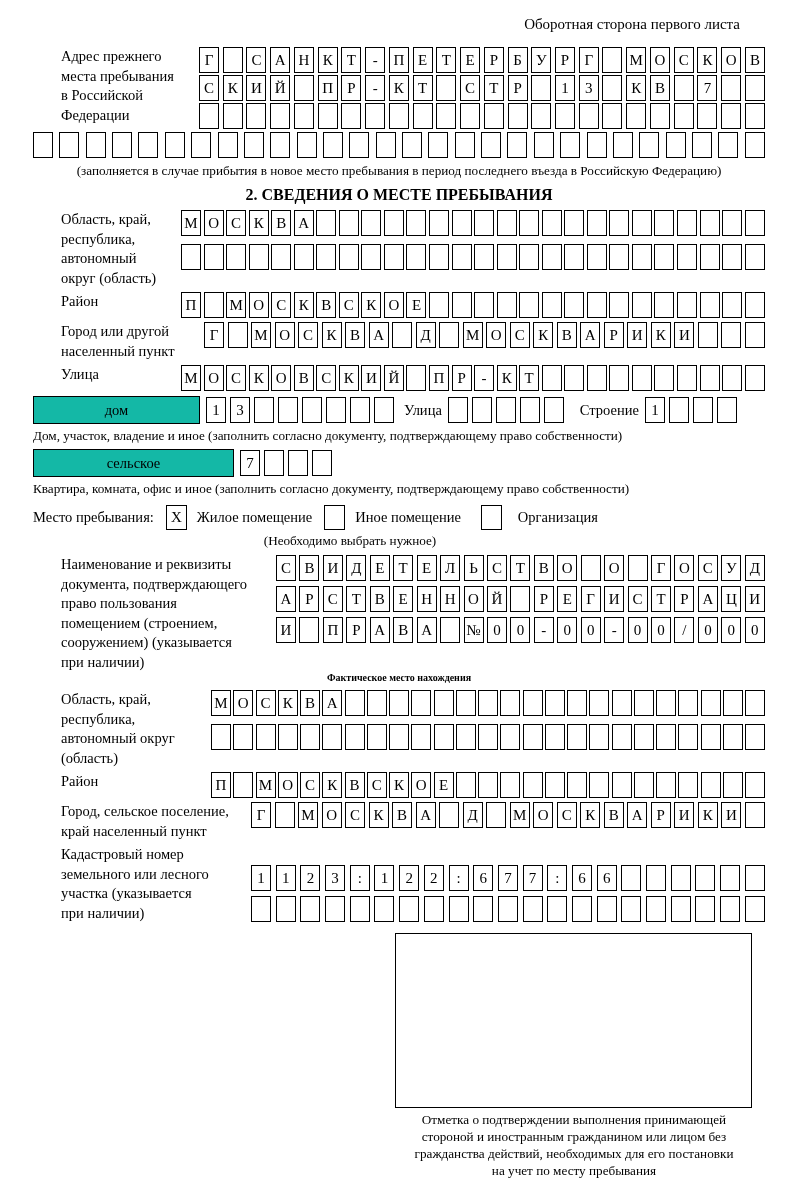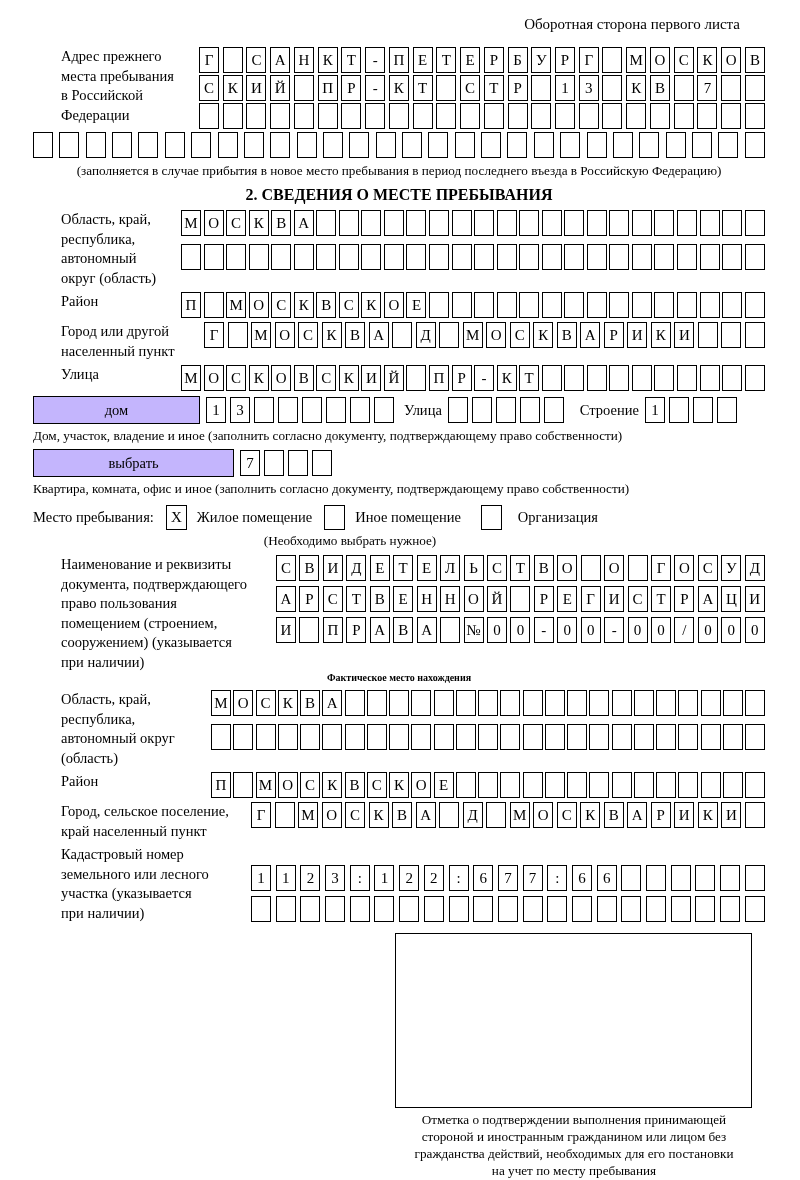--- a/index.html
+++ b/index.html
@@ -37,21 +37,21 @@
   .center{text-align:center;}
   .note-left{margin-top:4px;}
   .section-title{font-size:16px;font-weight:bold;text-align:center;margin-top:7px;}
   .sub-title{font-size:10px;font-weight:bold;text-align:center;margin-top:0;}
   .f-note{margin-top:6px;white-space:pre-line;}
 
   .dom-row{display:flex;align-items:center;margin-top:5px;}
   .label-box{
     border:1.7px solid #000;height:28px;box-sizing:border-box;
     display:inline-flex;align-items:center;justify-content:center;
-    font-size:14.5px;background:#c4b5fd;
+    font-size:14.5px;background:#14b8a6;
   }
   .dom-box{width:167px;margin-right:6px;}
   .kv-box{width:201px;margin-right:6px;}
   .inline-lab{font-size:14.5px;margin:0 6px 0 10px;}
 
   .mesto-row{display:flex;align-items:center;margin-top:8px;font-size:14.5px;}
   .checkbox{
     display:inline-flex;align-items:center;justify-content:center;
     width:21px;height:25px;box-sizing:border-box;border:1.7px solid #000;
     font-size:15px;margin:0 10px 0 12px;background:#fff;
@@ -384,21 +384,21 @@
     <span class="cellrow compact">
         <span class="cell">1</span>
         <span class="cell"></span>
         <span class="cell"></span>
         <span class="cell"></span>
       </span>
   </div>
   <div class="note note-left">Дом, участок, владение и иное (заполнить согласно документу, подтверждающему право собственности)</div>
 
   <div class="dom-row">
-    <span class="label-box kv-box">выбрать</span>
+    <span class="label-box kv-box">сельское</span>
     <span class="cellrow compact">
         <span class="cell">7</span>
         <span class="cell"></span>
         <span class="cell"></span>
         <span class="cell"></span>
       </span>
   </div>
   <div class="note note-left">Квартира, комната, офис и иное (заполнить согласно документу, подтверждающему право собственности)</div>
 
   <div class="mesto-row">

